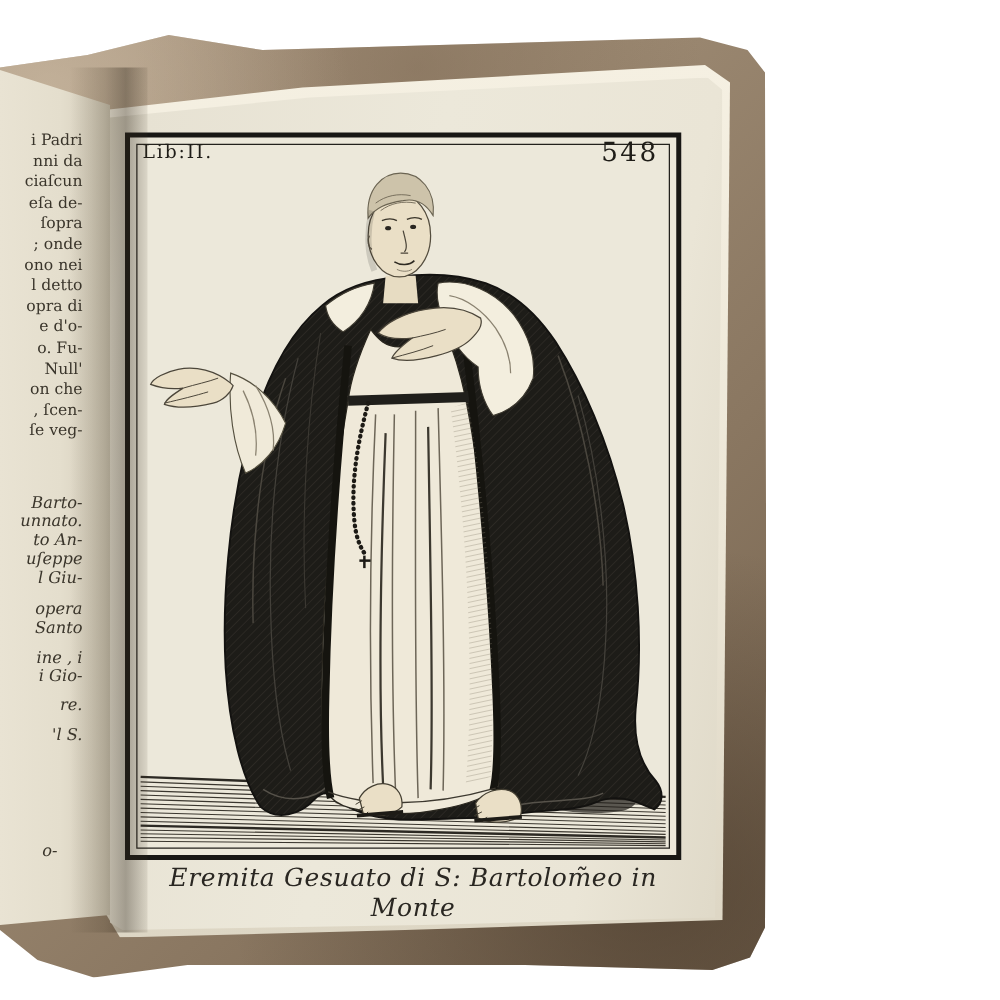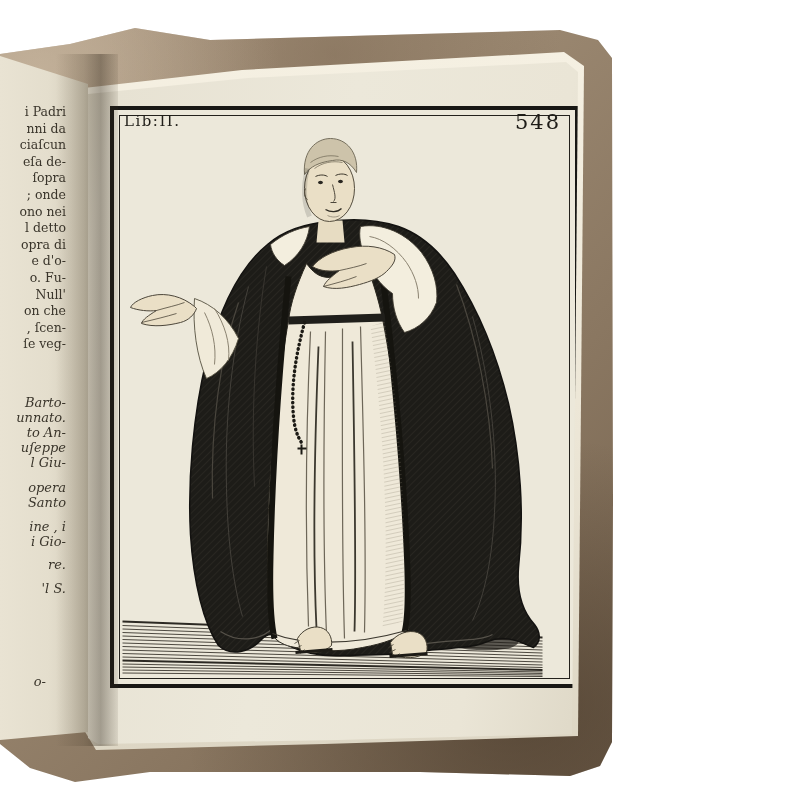--- a/index.html
+++ b/index.html
@@ -32,22 +32,22 @@
   .lp-ital.g1{margin-top:42px;} .lp-ital.g2{margin-top:10px;}
   .lp-ital.g3{margin-top:9px;}  .lp-ital.g4{margin-top:8px;}
   .catchword{position:absolute;right:42px;top:618px;font-style:italic;font-size:13px;color:#3a352b;}
   
   .right-page{left:88px;top:62px;width:490px;height:682px;
     background:linear-gradient(100deg,#d9d3c1 0px,#e7e2d3 34px,#ece8da 45%,#eae5d6 80%,#e0dac9 98%);
     clip-path:polygon(0px 32px,160px 16px,478px 0px,490px 10px,484px 672px,250px 678px,10px 682px,0px 676px);}
   .gutter-shadow{left:56px;top:54px;width:62px;height:692px;pointer-events:none;
     background:linear-gradient(90deg,rgba(70,58,40,0) 0%,rgba(70,58,40,.22) 45%,rgba(46,37,25,.38) 72%,rgba(70,58,40,.10) 100%);}
   
-  .plate{position:absolute;left:22px;top:44px;width:437px;height:574px;
-    border:4px solid #181714;background:#ece8da;padding-left:24px;}
+  .plate{position:absolute;left:12px;top:44px;width:437px;height:574px;
+    border:4px solid #181714;background:#ece8da;}
   .plate-inner{position:absolute;inset:5px;border:1.6px solid #23211c;}
   .plate-label{position:absolute;left:10px;top:2px;font-size:15px;letter-spacing:1.5px;color:#1f1d18;}
   .plate-number{position:absolute;right:14px;top:0px;font-size:21px;letter-spacing:2px;color:#1f1d18;}
   .plate svg{position:absolute;left:0;top:0;}
   .caption{position:absolute;left:16px;top:628px;width:453px;text-align:center;
     font-style:italic;font-size:20px;letter-spacing:.5px;color:#2a2722;}
 </style>
 </head>
 <body>
 
@@ -199,16 +199,17 @@
         <g>
           <path d="M177,522 C182,513 192,509 200,511 C208,513 212,521 211,529 C204,536 190,538 180,534 Z" fill="#eadfc6" stroke="#443f32" stroke-width="1"></path>
           <path d="M179,524 L174,527 M181,529 L175,532 M184,533 L180,537" stroke="#443f32" stroke-width="0.8"></path>
           <path d="M175,536 L212,533" stroke="#1d1b16" stroke-width="3"></path>
           <path d="M270,526 C276,517 288,513 297,516 C305,519 308,528 306,536 C298,542 282,543 272,538 Z" fill="#eadfc6" stroke="#443f32" stroke-width="1"></path>
           <path d="M273,528 L268,531 M275,533 L269,536 M279,537 L275,541" stroke="#443f32" stroke-width="0.8"></path>
           <path d="M269,540 L307,537" stroke="#1d1b16" stroke-width="3"></path>
         </g>
       </svg>
     </div>
+    <div class="caption">Eremita Gesuato di S: Bartolom̃eo in Monte</div>
   </div>
 
   <div class="abs gutter-shadow"></div>
 </div>
 
 </body></html>

